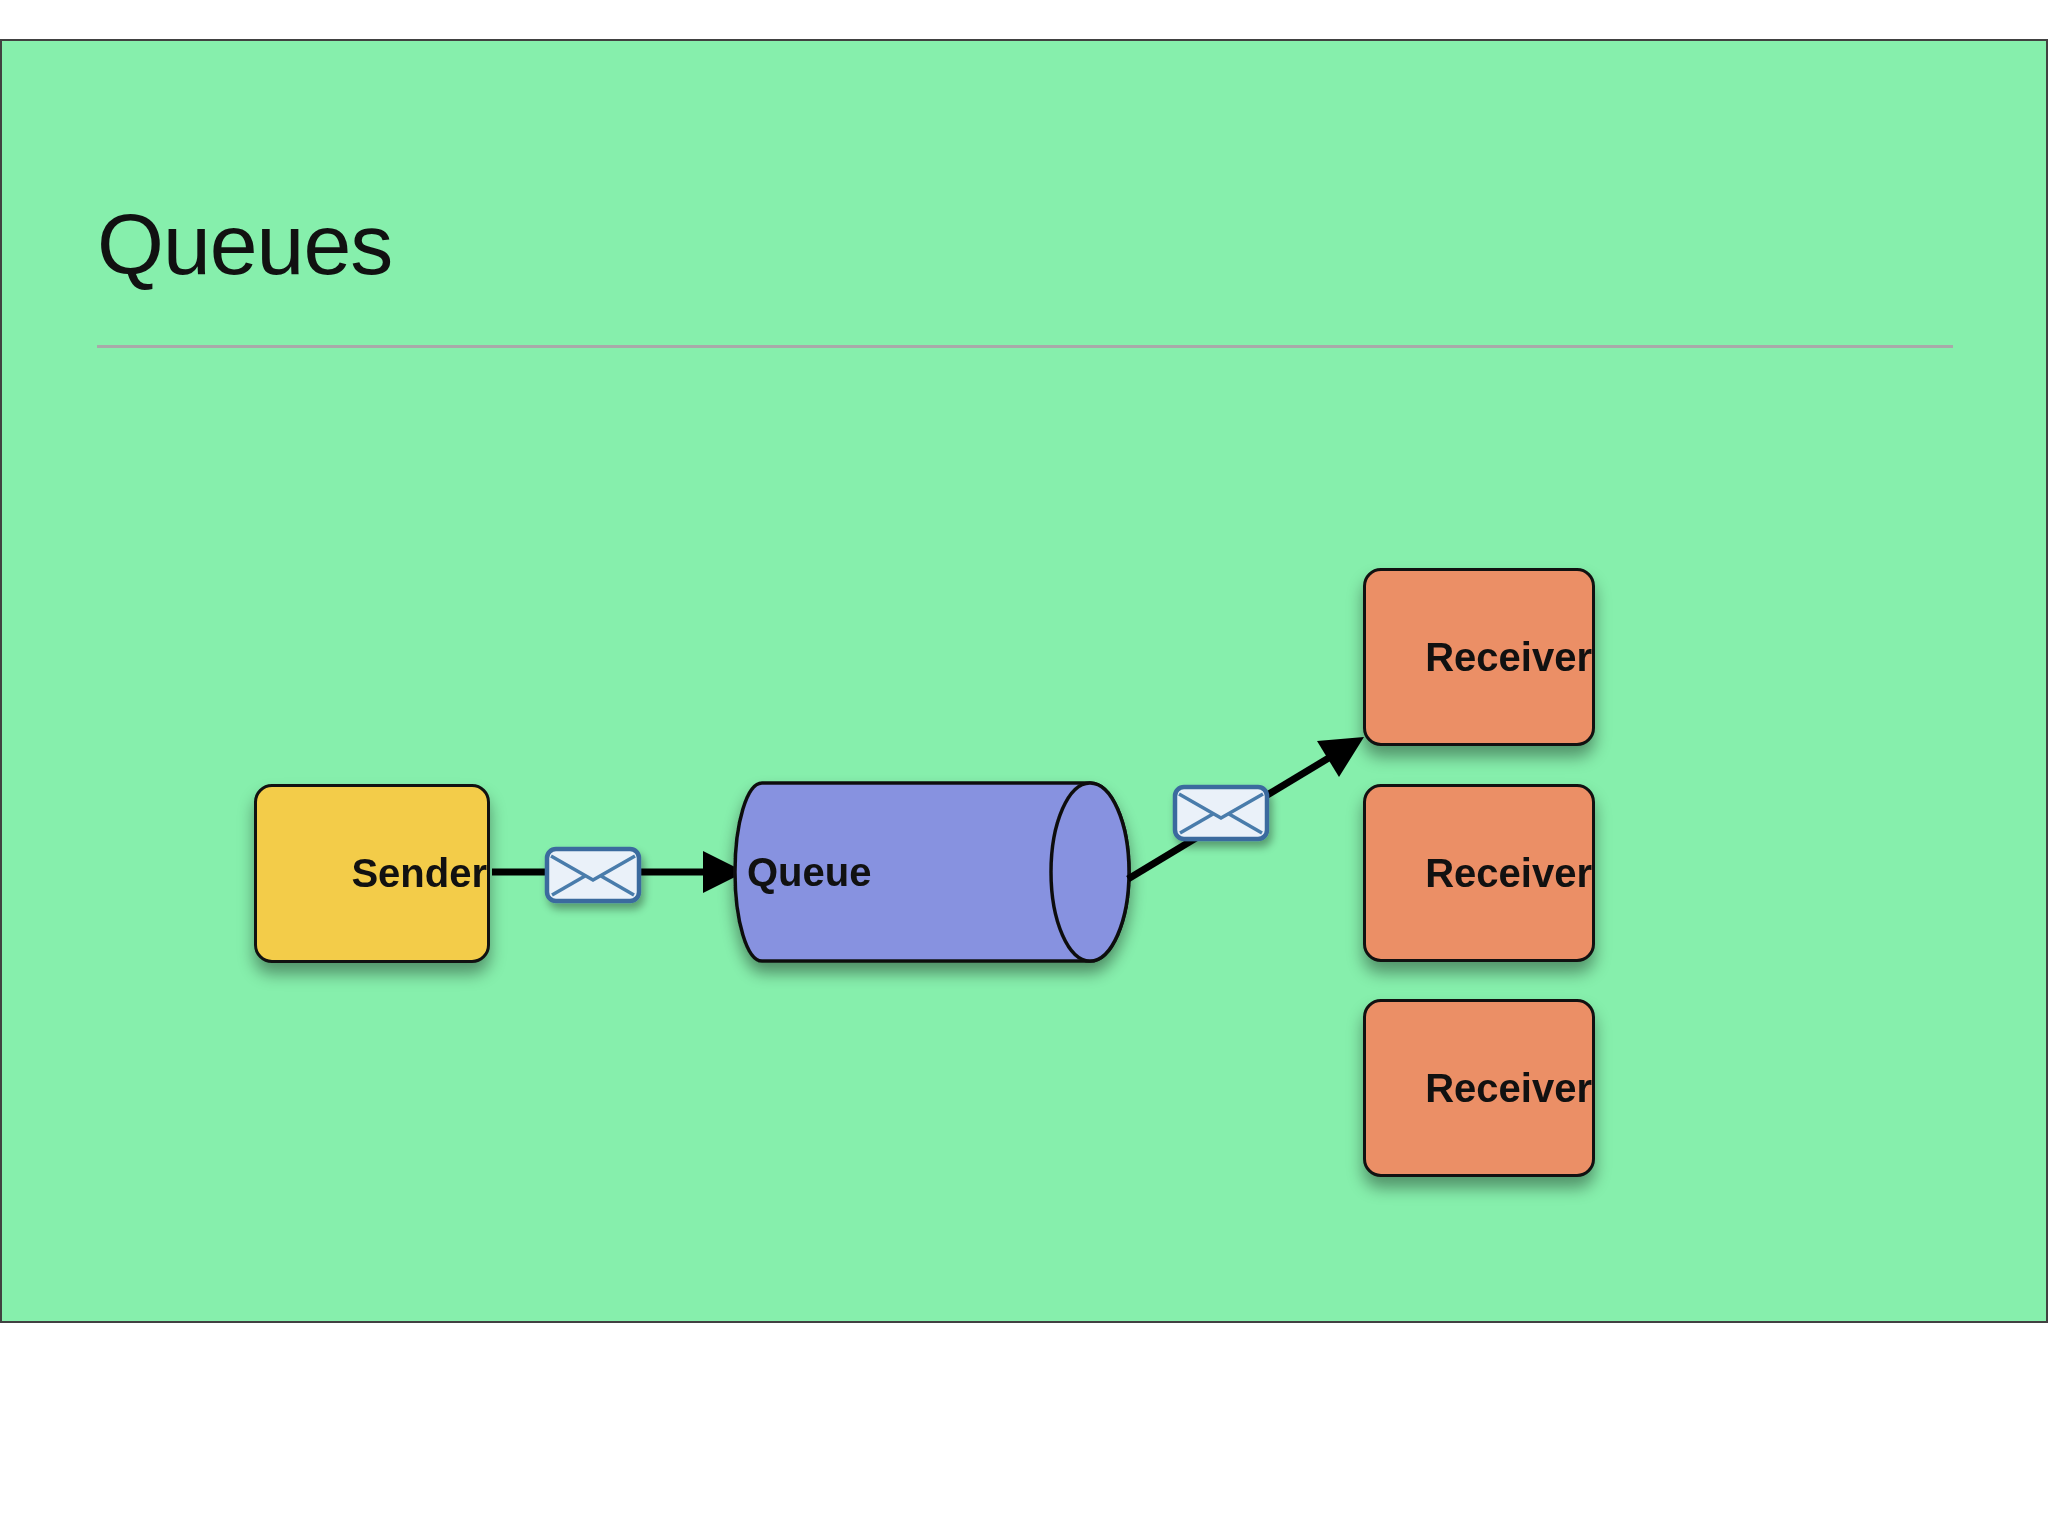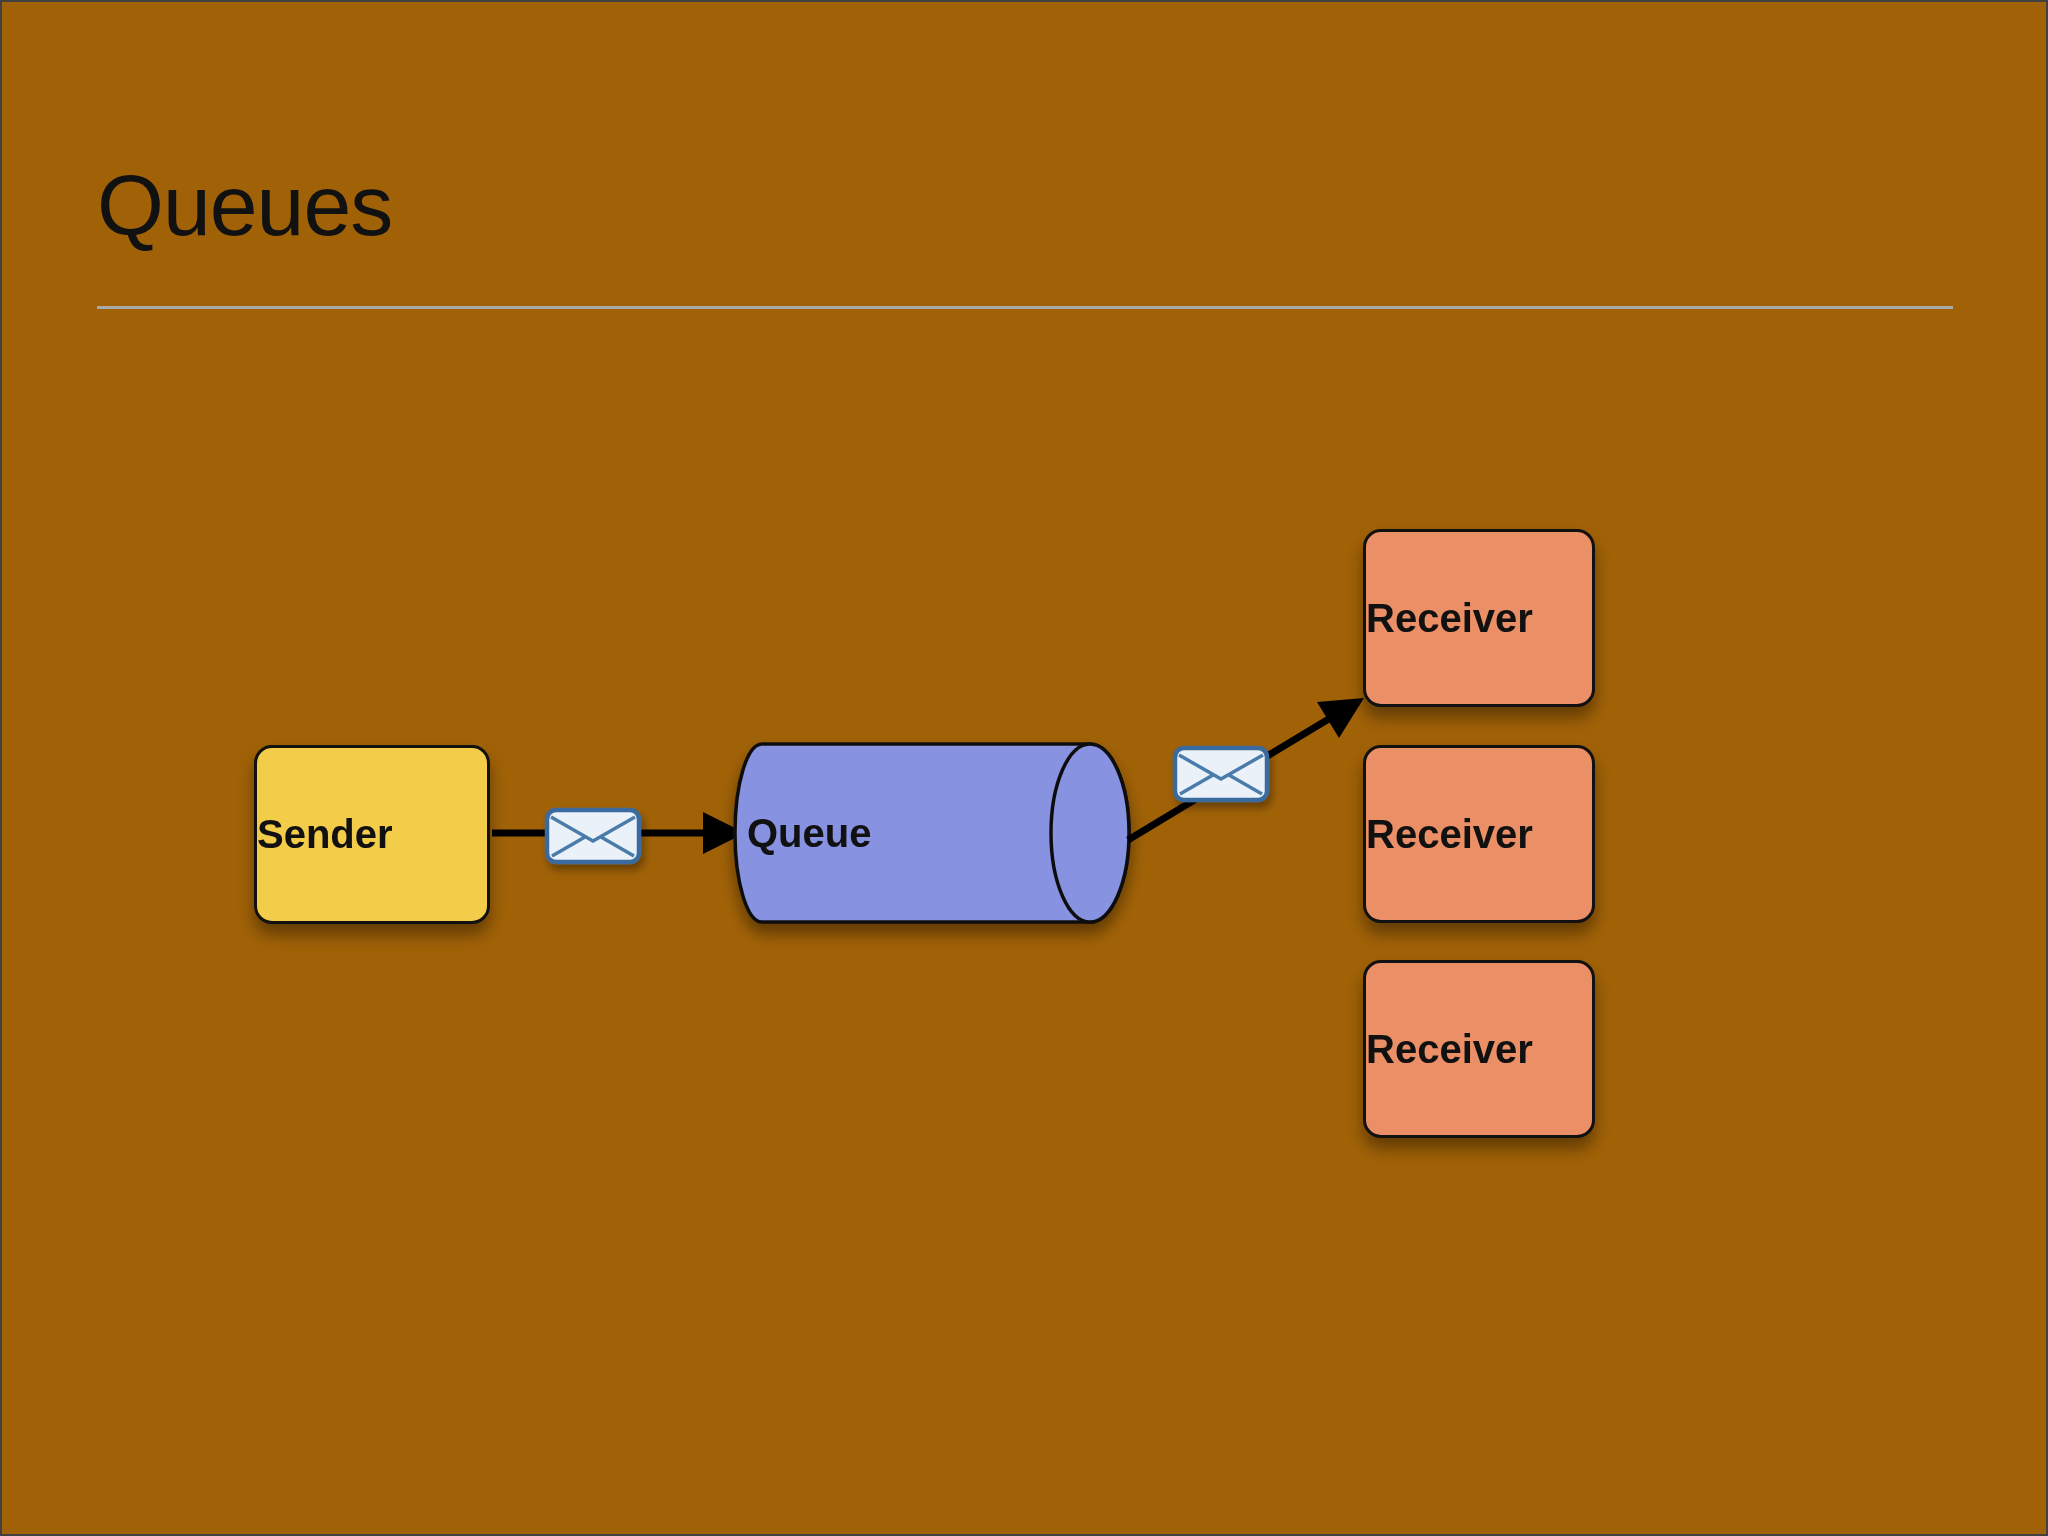--- a/index.html
+++ b/index.html
@@ -4,25 +4,26 @@
 <style>
   html, body {
     margin: 0;
     padding: 0;
     background: #ffffff;
     font-family: "Liberation Sans", sans-serif;
   }
   .slide {
     position: relative;
     width: 2048px;
-    height: 1536px;
-    background: #a16207;
+    height: 1284px;
+    background: #86efac;
     border: 2px solid #414141;
     box-sizing: border-box;
     overflow: hidden;
+    margin-top: 39px;
   }
   .slide-title {
     position: absolute;
     left: 95px;
     top: 160px;
     font-size: 86px;
     font-weight: 300;
     color: #111111;
     letter-spacing: -1px;
     line-height: 1;
@@ -42,21 +43,21 @@
     width: 2048px;
     height: 1536px;
   }
   .node-box {
     position: absolute;
     box-sizing: border-box;
     border: 3px solid #111111;
     border-radius: 18px;
     display: flex;
     align-items: center;
-    justify-content: flex-start;
+    justify-content: flex-end;
     box-shadow: 0 11px 16px rgba(0,0,0,0.38);
   }
   .node-label {
     font-weight: bold;
     font-size: 40px;
     color: #111111;
   }
   .sender-box   { left: 252px;  top: 743px; width: 236px; height: 179px; }
   .receiver-1   { left: 1361px; top: 527px; width: 232px; height: 178px; }
   .receiver-2   { left: 1361px; top: 743px; width: 232px; height: 178px; }

